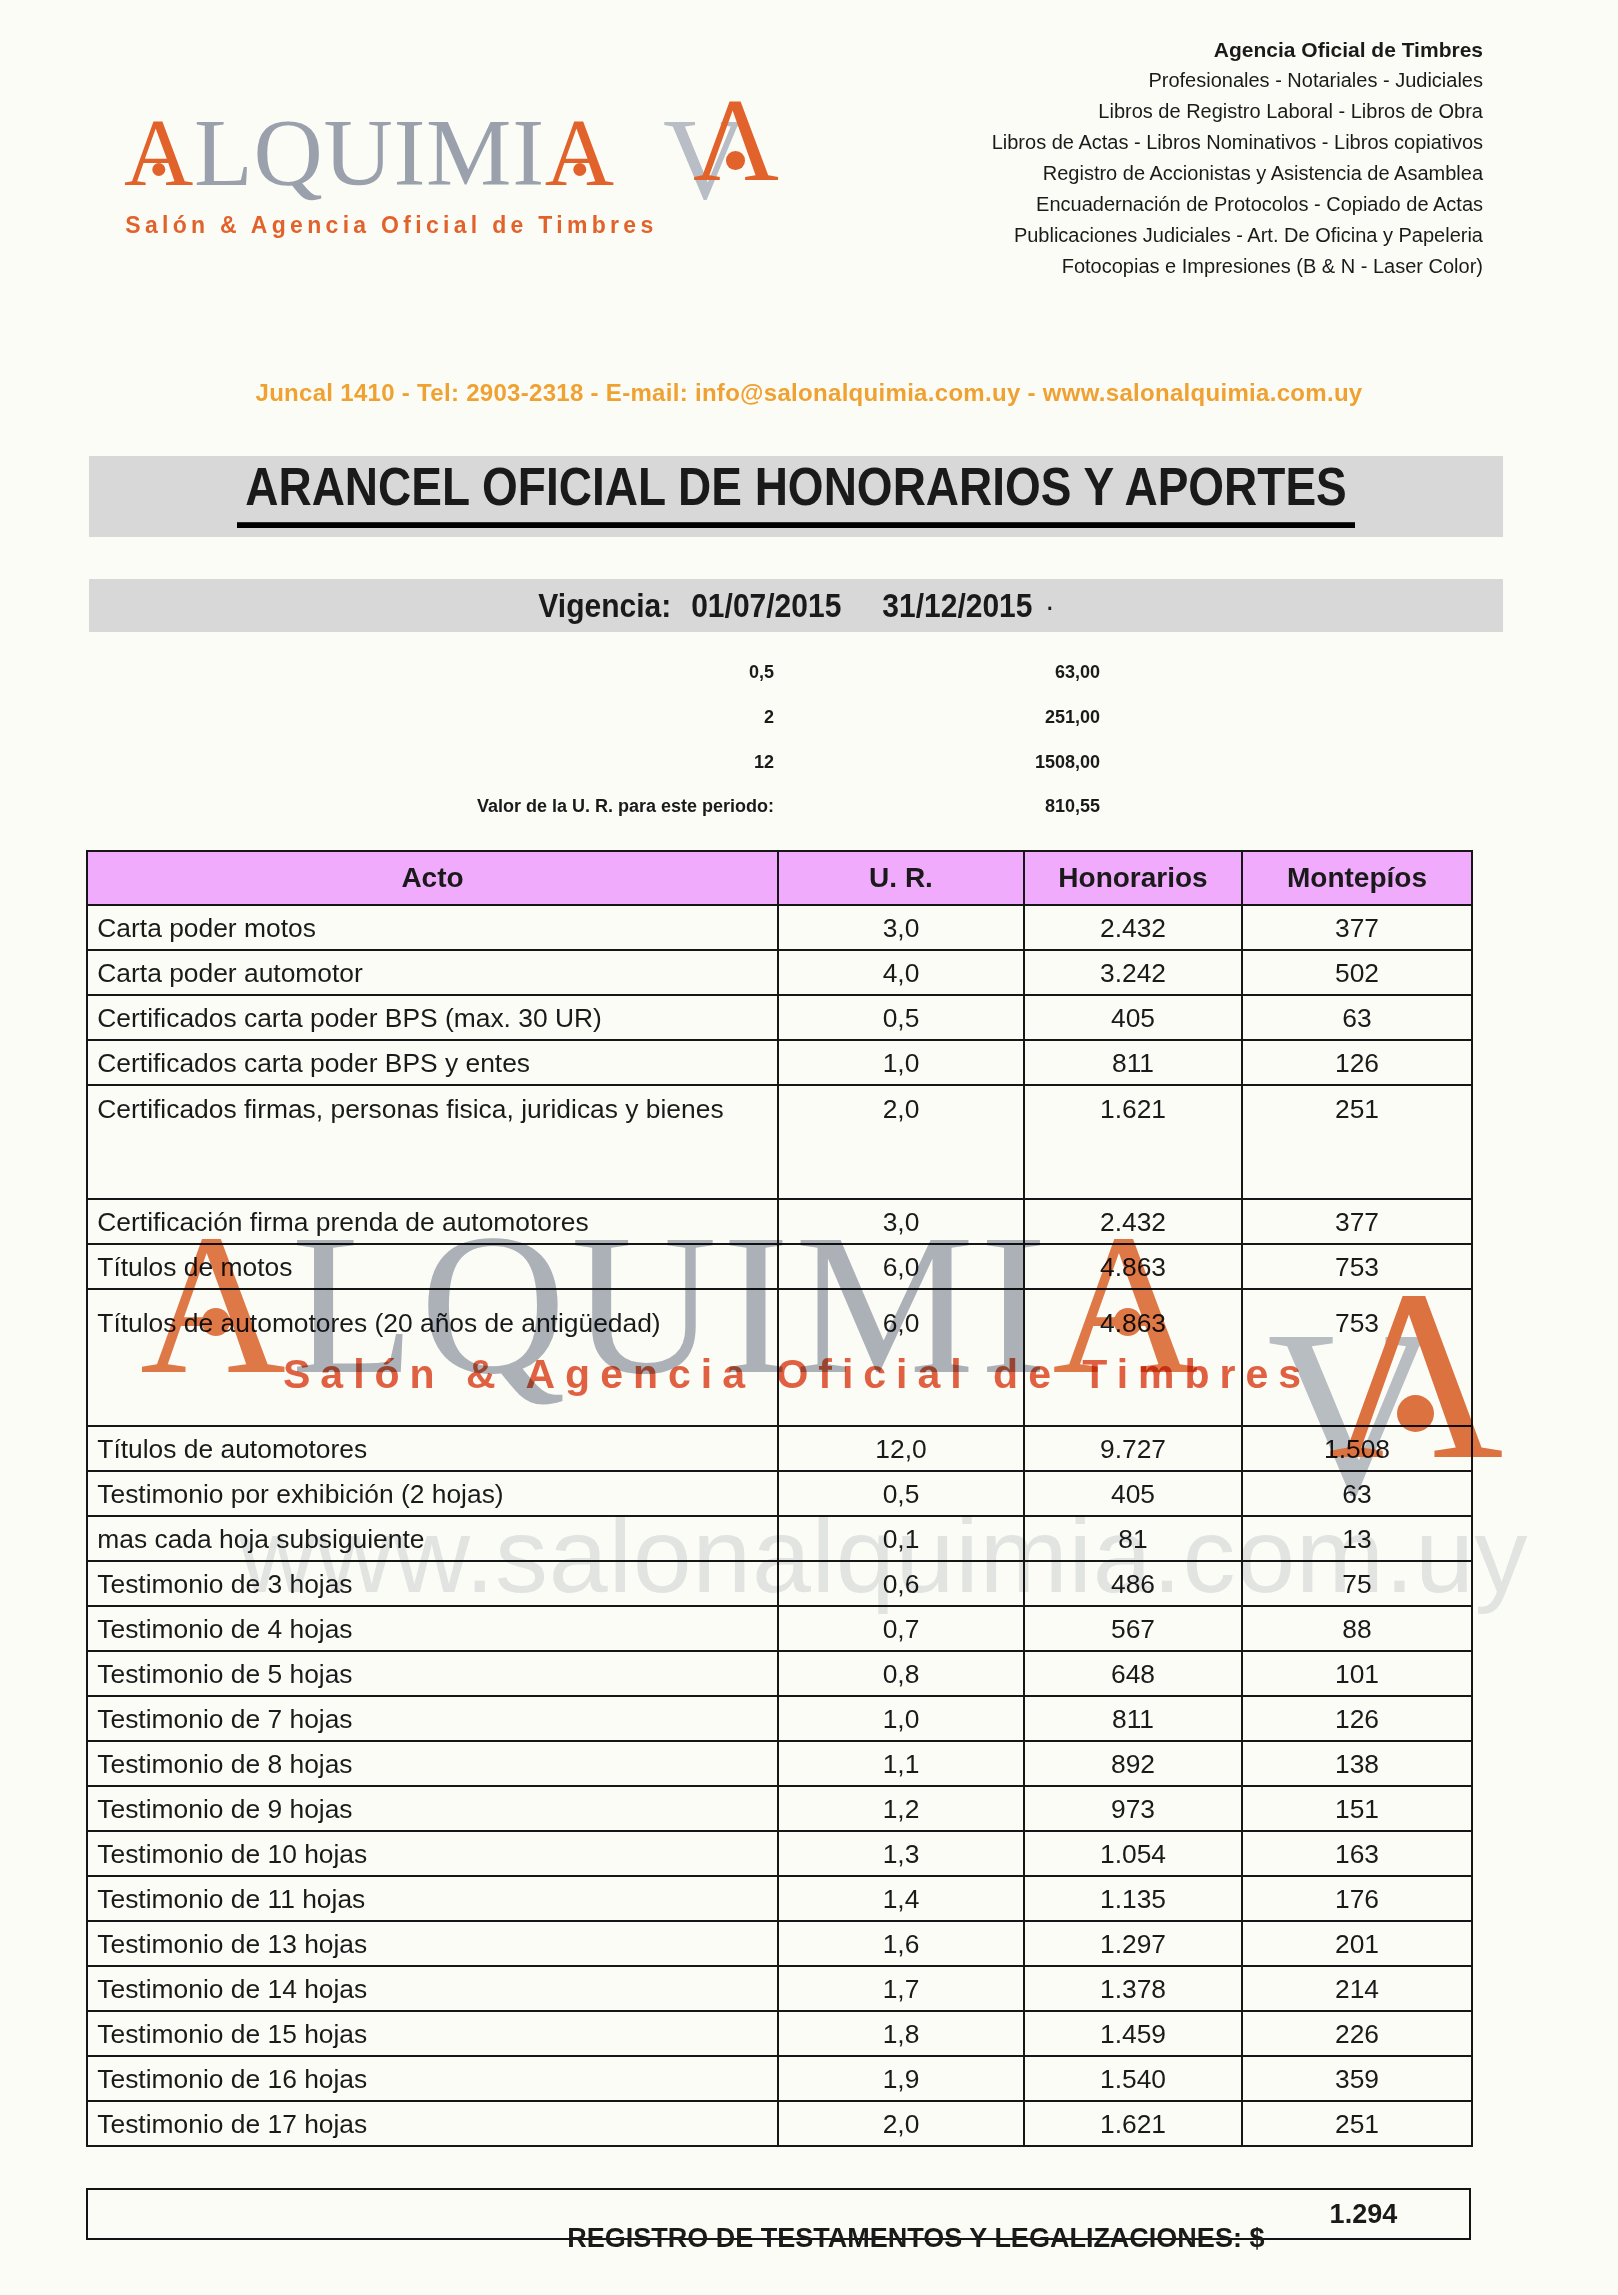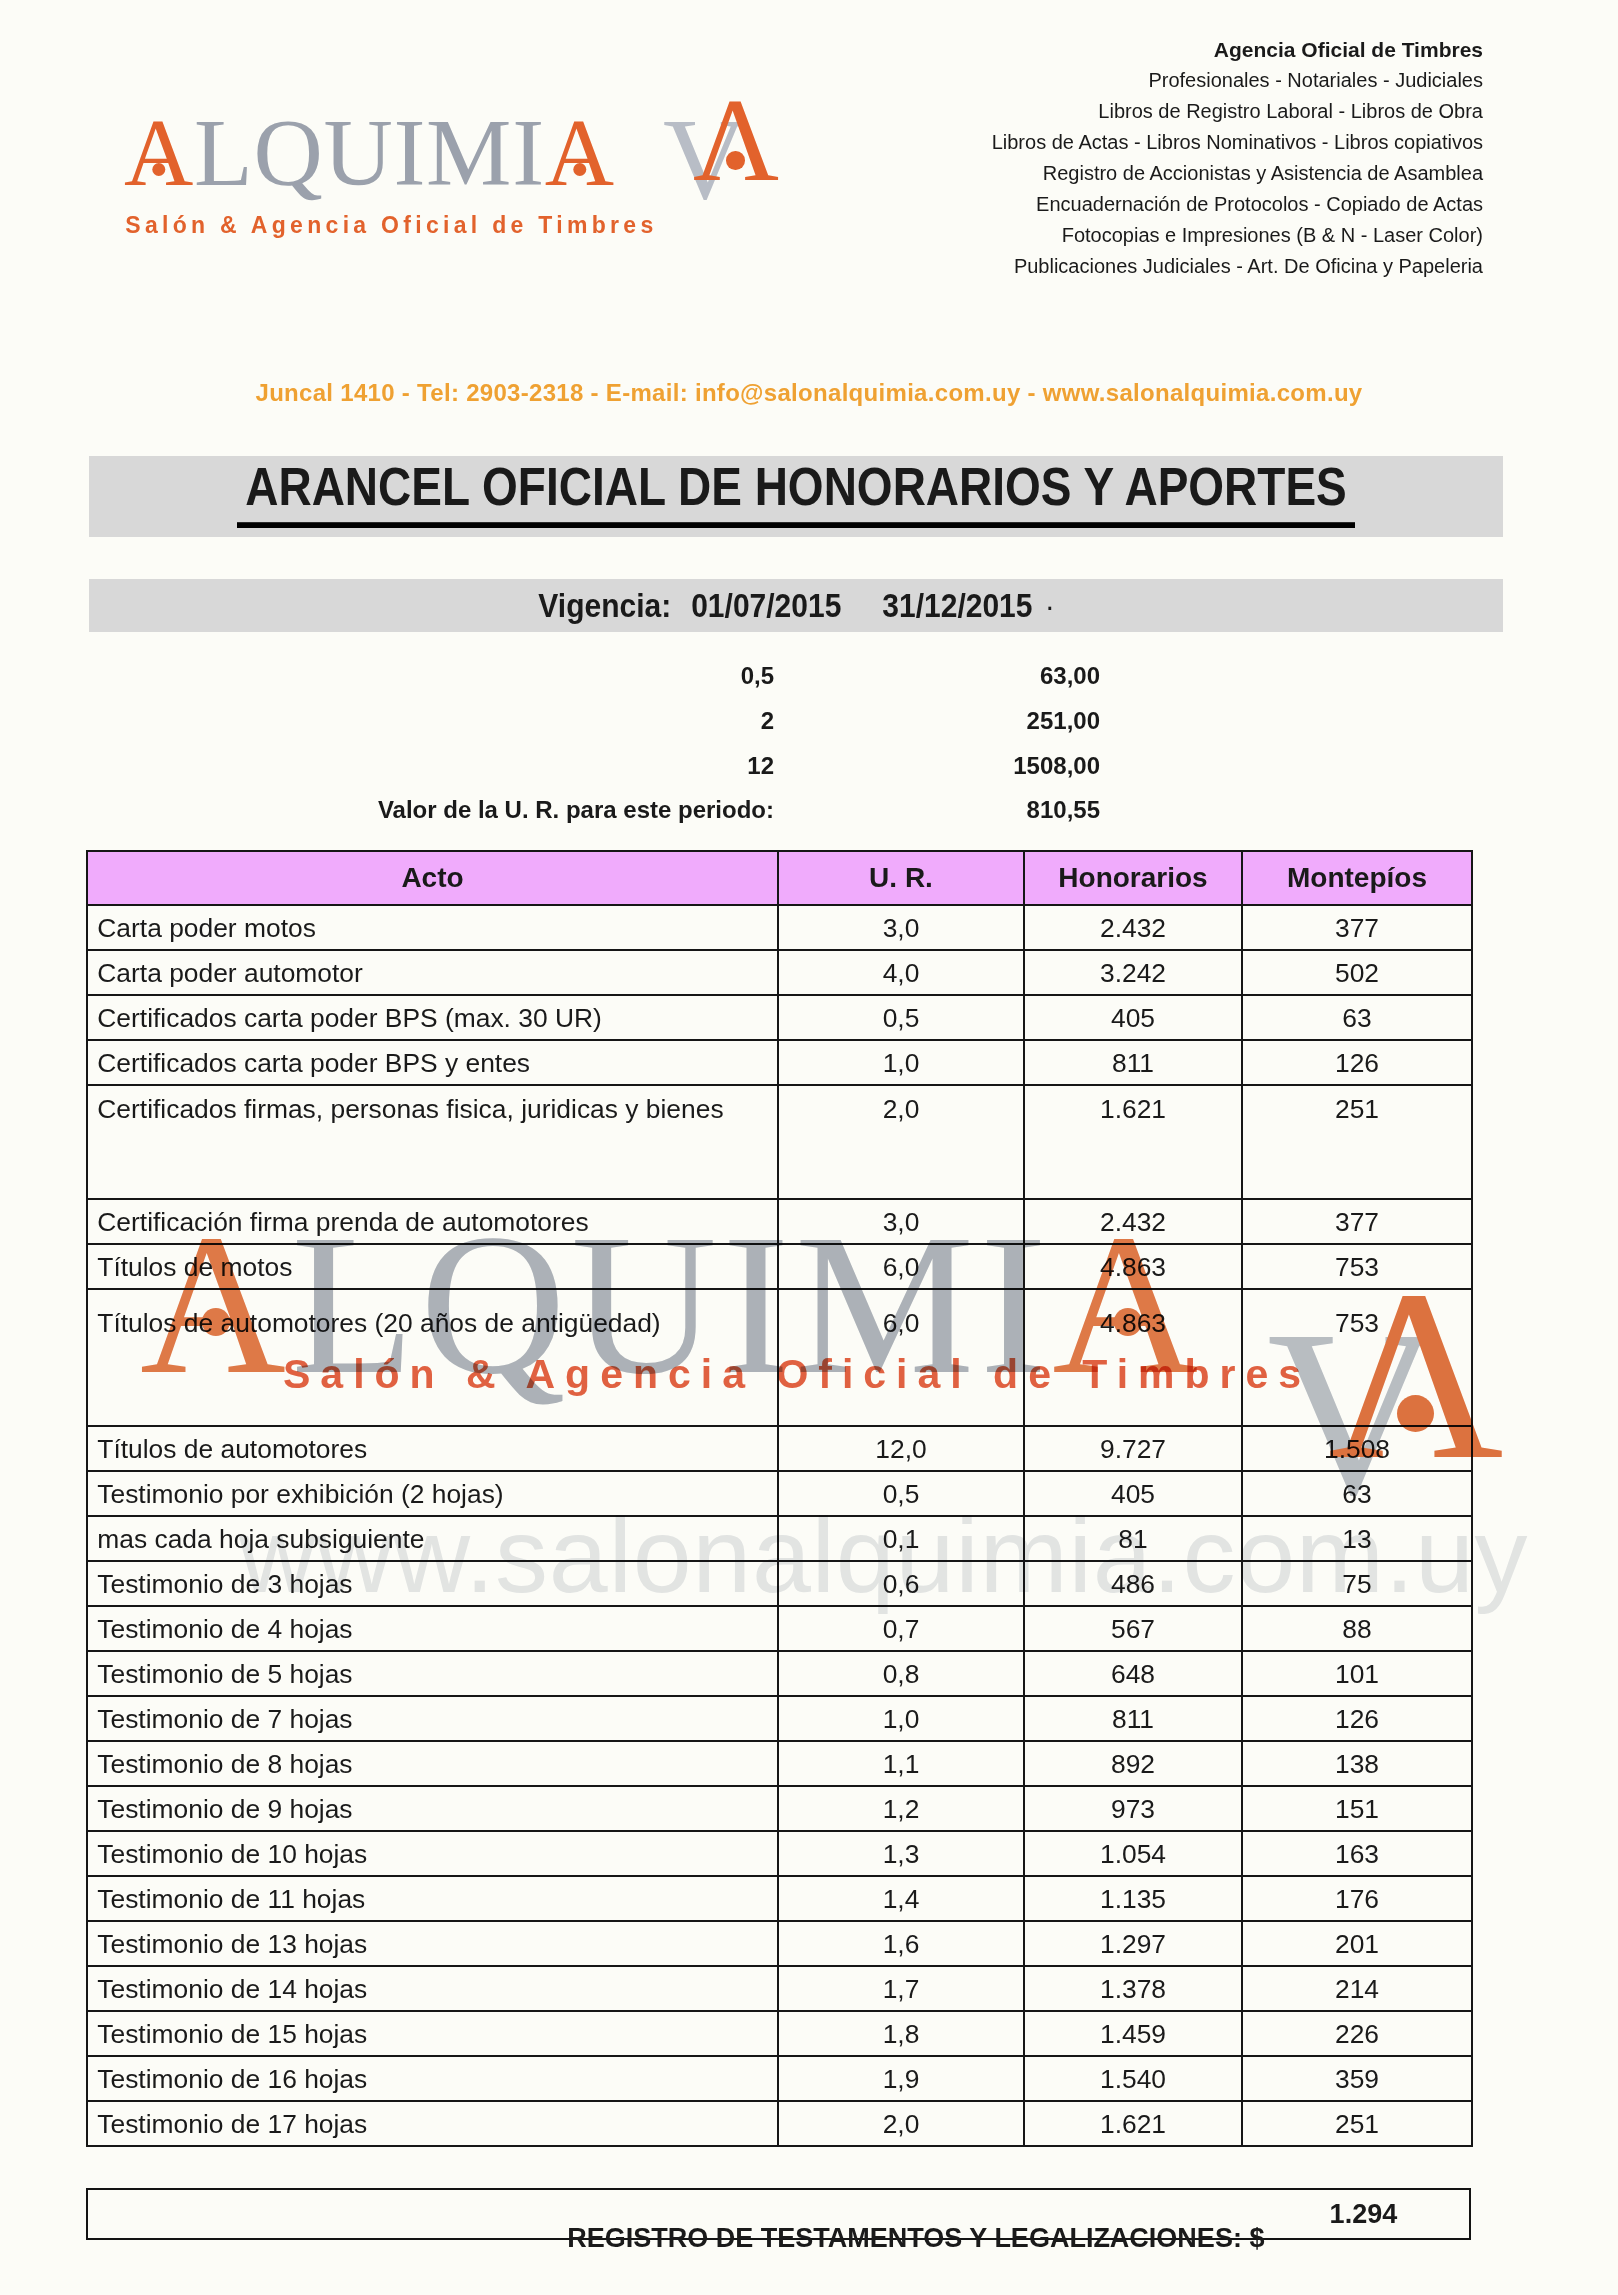--- a/index.html
+++ b/index.html
@@ -47,21 +47,21 @@
   .title-band{top:456px;height:81px;}
   .page-title{font-size:46px;font-weight:bold;letter-spacing:0px;
     border-bottom:5.3px solid #000;padding:0 8px 4px;transform:scaleY(1.16);transform-origin:center bottom;white-space:nowrap;}
   .vigencia-band{top:579px;height:53px;}
   .vigencia-inner{font-size:30px;font-weight:bold;transform:scaleY(1.1);white-space:nowrap;}
   .vigencia-inner .vg-label{margin-right:20px;}
   .vigencia-inner .vg-to{margin-left:41px;}
   .vigencia-inner .vg-dot{margin-left:14.5px;font-size:20px;vertical-align:middle;}
   
   .ur-block{position:absolute;left:0;top:0;width:100%;}
-  .ur-row{position:absolute;left:0;white-space:nowrap;font-weight:bold;font-size:24px;}
+  .ur-row{position:absolute;left:0;white-space:nowrap;font-weight:bold;font-size:18px;}
   .ur-a{display:inline-block;width:774px;text-align:right;}
   .ur-b{display:inline-block;width:326px;text-align:right;}
   
   table.fees{position:absolute;left:86px;top:850px;width:1385px;border-collapse:collapse;table-layout:fixed;
     font-size:26.4px;}
   table.fees th,table.fees td{border:2px solid #161616;overflow:hidden;}
   table.fees th{height:50px;background:#f0abfc;font-size:28px;font-weight:bold;text-align:center;}
   table.fees td{height:41px;vertical-align:middle;line-height:30px;}
   td.cell-acto{text-align:left;padding:0 4px 0 9.3px;}
   td.cell-num{text-align:center;}
@@ -105,22 +105,22 @@
     <div class="logo-subtitle">Salón &amp; Agencia Oficial de Timbres</div>
   </div>
 
   <div class="header-info" id="header-info">
       <div class="hr-line first">Agencia Oficial de Timbres</div>
       <div class="hr-line">Profesionales - Notariales - Judiciales</div>
       <div class="hr-line">Libros de Registro Laboral - Libros de Obra</div>
       <div class="hr-line">Libros de Actas - Libros Nominativos - Libros copiativos</div>
       <div class="hr-line">Registro de Accionistas y Asistencia de Asamblea</div>
       <div class="hr-line">Encuadernación de Protocolos - Copiado de Actas</div>
+      <div class="hr-line">Publicaciones Judiciales - Art. De Oficina y Papeleria</div>
       <div class="hr-line">Fotocopias e Impresiones (B &amp; N - Laser Color)</div>
-      <div class="hr-line">Publicaciones Judiciales - Art. De Oficina y Papeleria</div>
     </div>
 
   <div class="contact-line">Juncal 1410 - Tel: 2903-2318 - E-mail: info@salonalquimia.com.uy - www.salonalquimia.com.uy</div>
 
   <div class="band title-band">
     <span class="page-title">ARANCEL OFICIAL DE HONORARIOS Y APORTES</span>
   </div>
 
   <div class="band vigencia-band">
     <span class="vigencia-inner">

